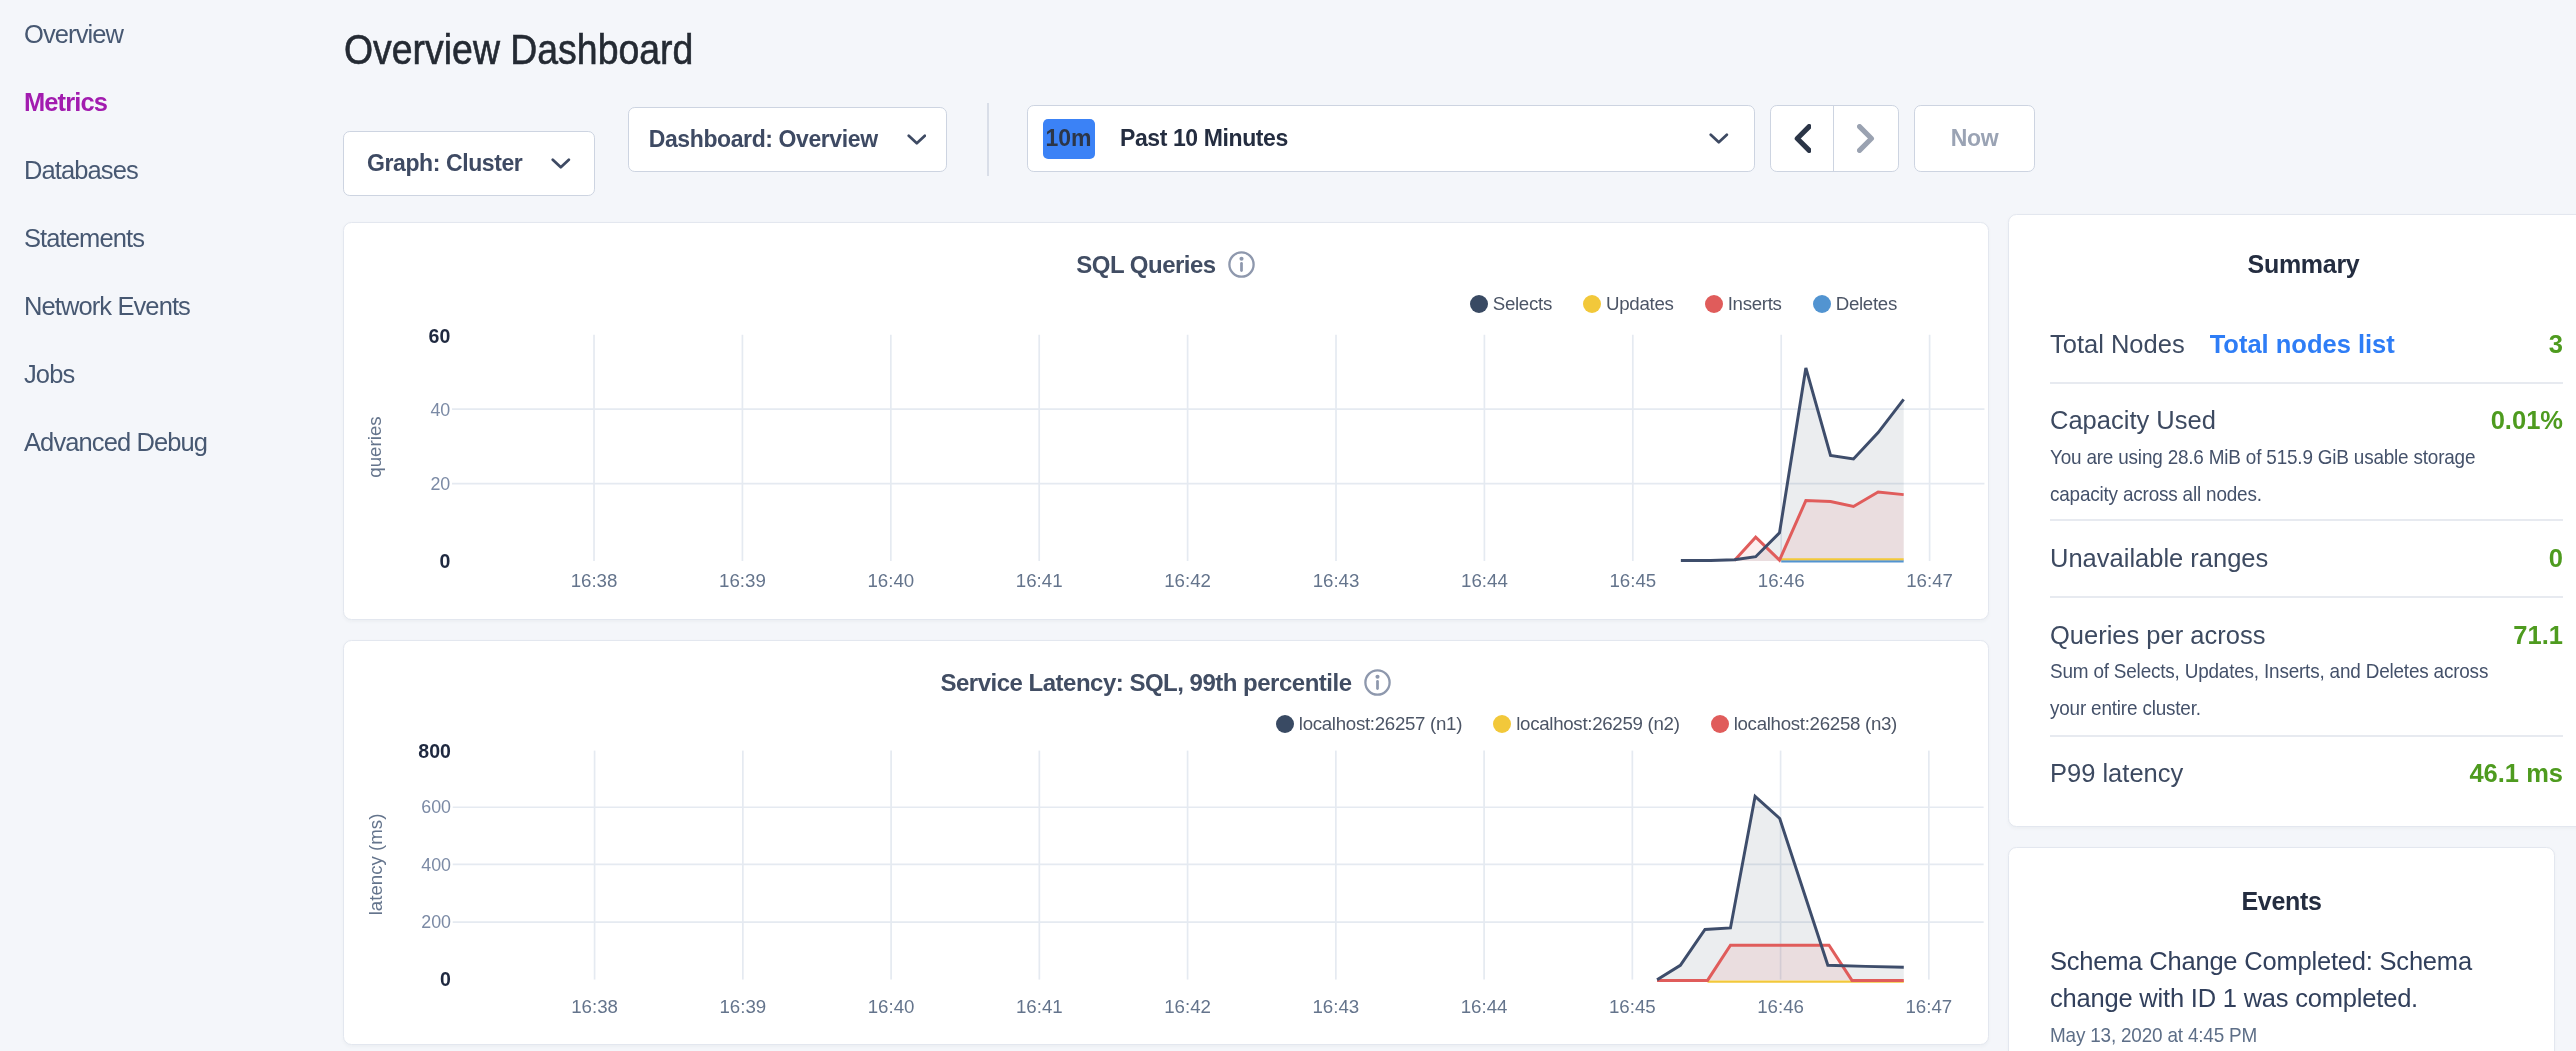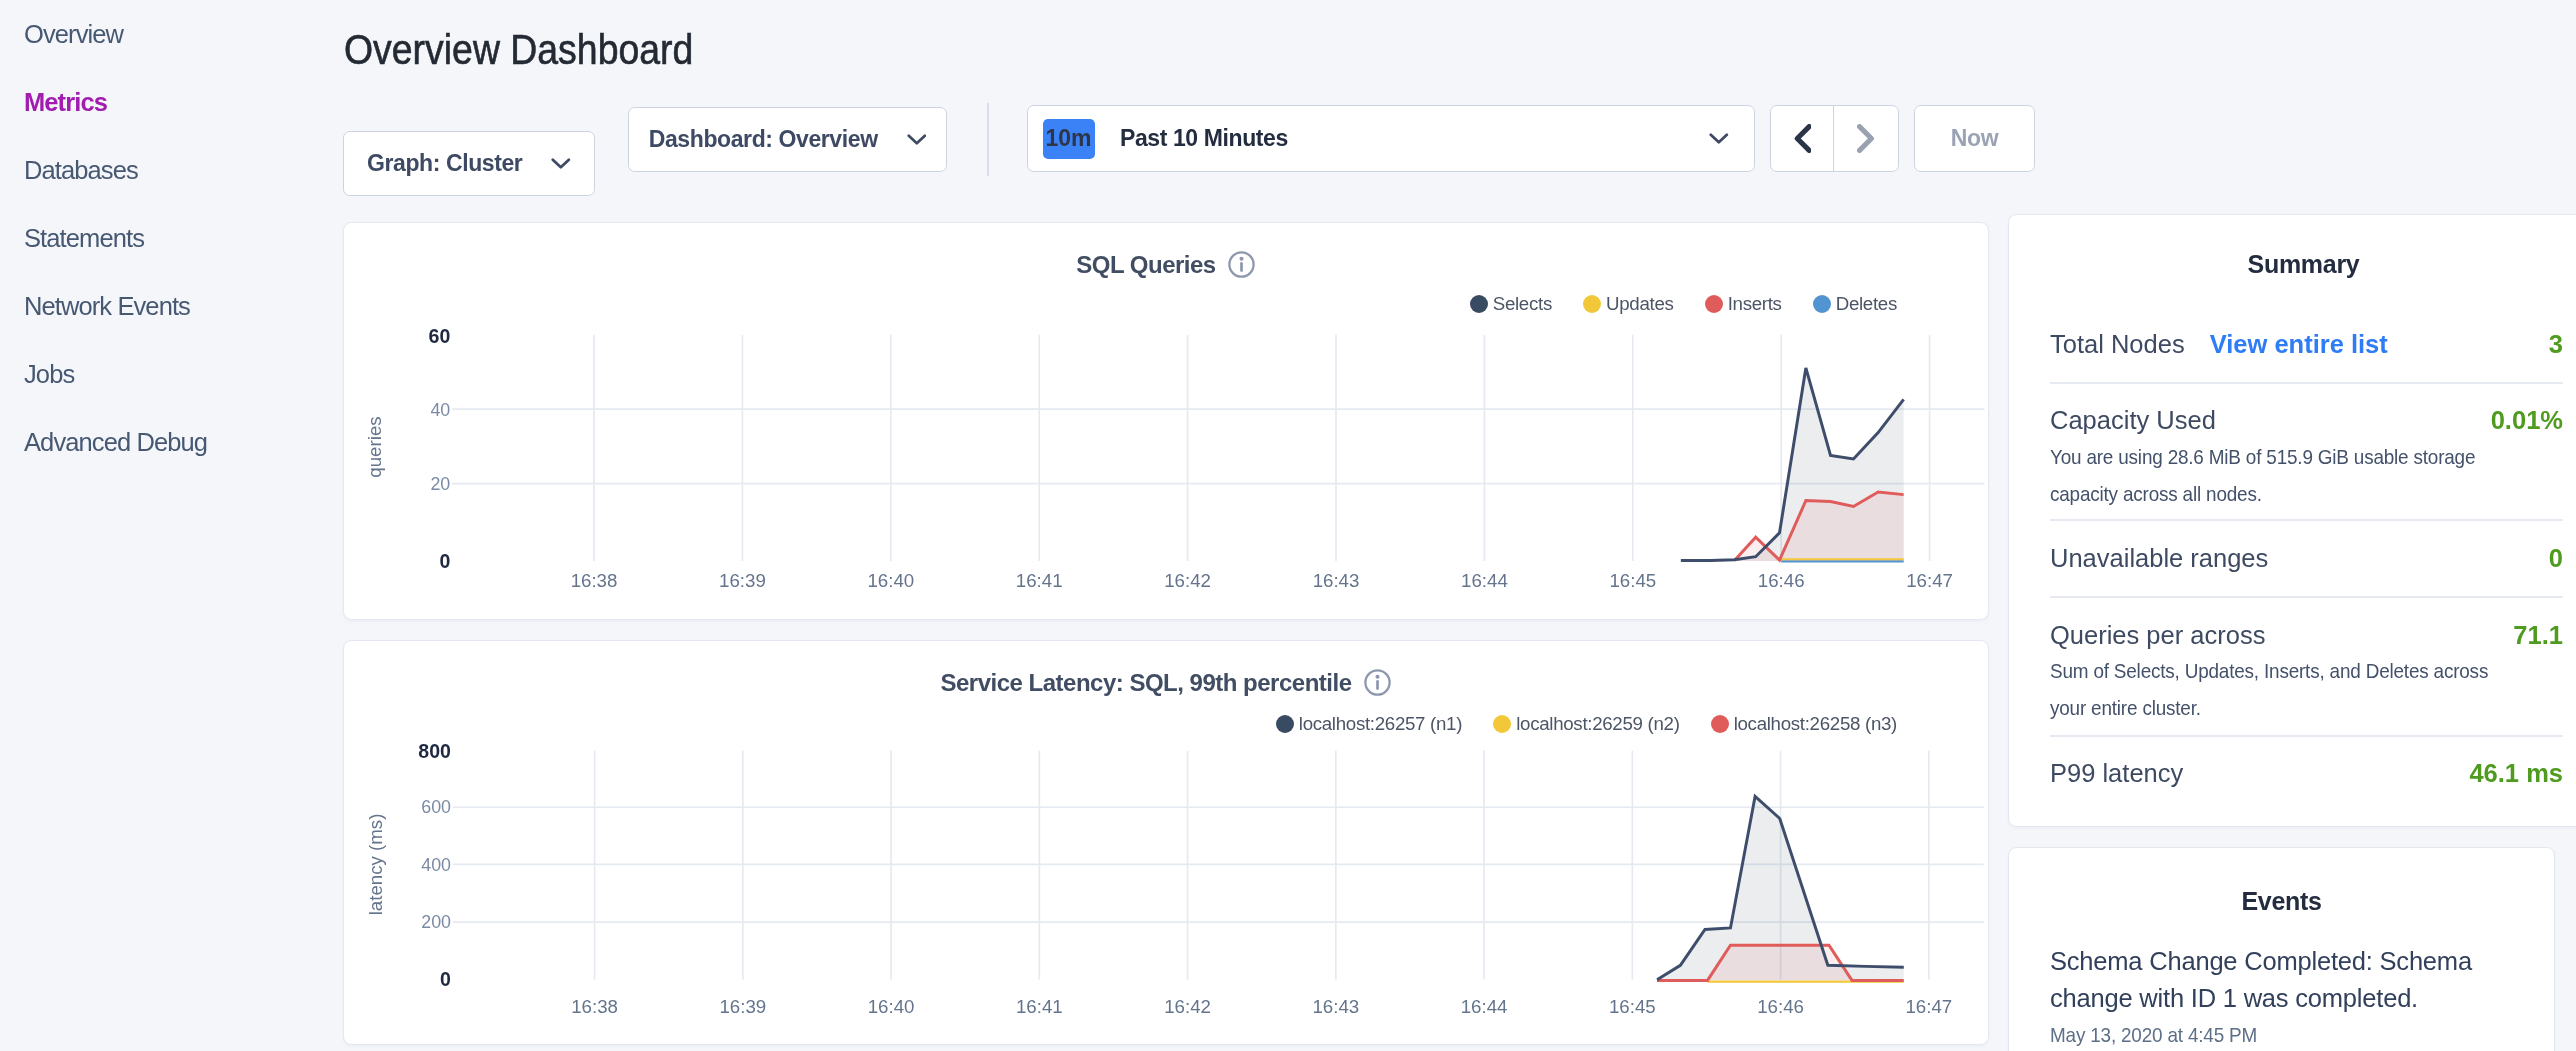--- a/index.html
+++ b/index.html
@@ -220,21 +220,21 @@
       <text x="1864.5" y="438">16:47</text>
     </g>
     <text x="44" y="263" font-family="Liberation Sans" font-size="22" fill="#64748c" text-anchor="middle" transform="rotate(-90 44 263)">latency (ms)</text>
   </svg>
 </div>
 
 <div class="card" style="left:2008px; top:214px; width:591px; height:613px;">
   <div class="rtitle" style="top:35px;">Summary</div>
   <div class="srow" style="top:111px; height:37px;">
       <span class="lab">Total Nodes</span>
-      <span class="link">View entire list</span>
+      <span class="link">Total nodes list</span>
       <span class="val">3</span>
     </div>
   <div class="sline" style="top:167px;"></div>
   <div class="srow" style="top:187px; height:37px;">
       <span class="lab">Capacity Used</span>
       <span class="val">0.01%</span>
     </div>
   <div class="sdesc squash" style="top:223px; white-space:nowrap;">You are using 28.6 MiB of 515.9 GiB usable storage<br>capacity across all nodes.</div>
   <div class="sline" style="top:304px;"></div>
   <div class="srow" style="top:325px; height:37px;">

